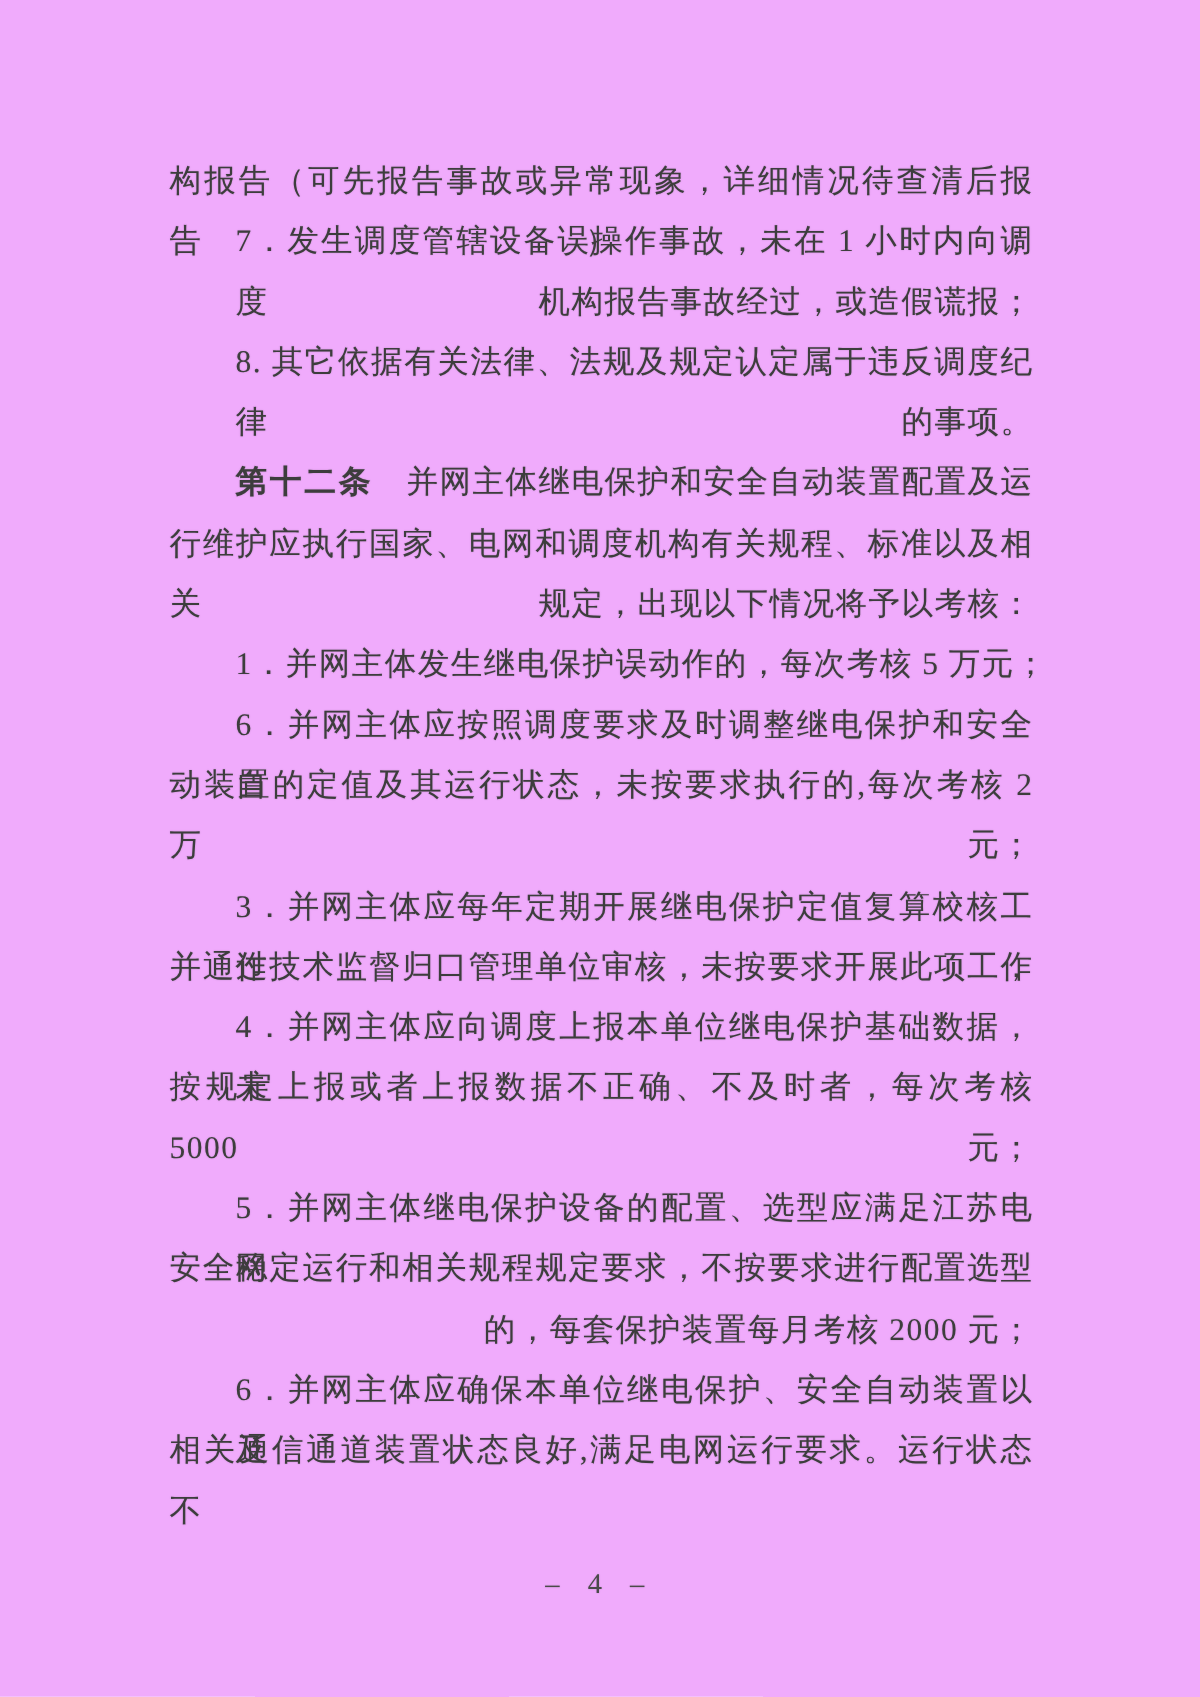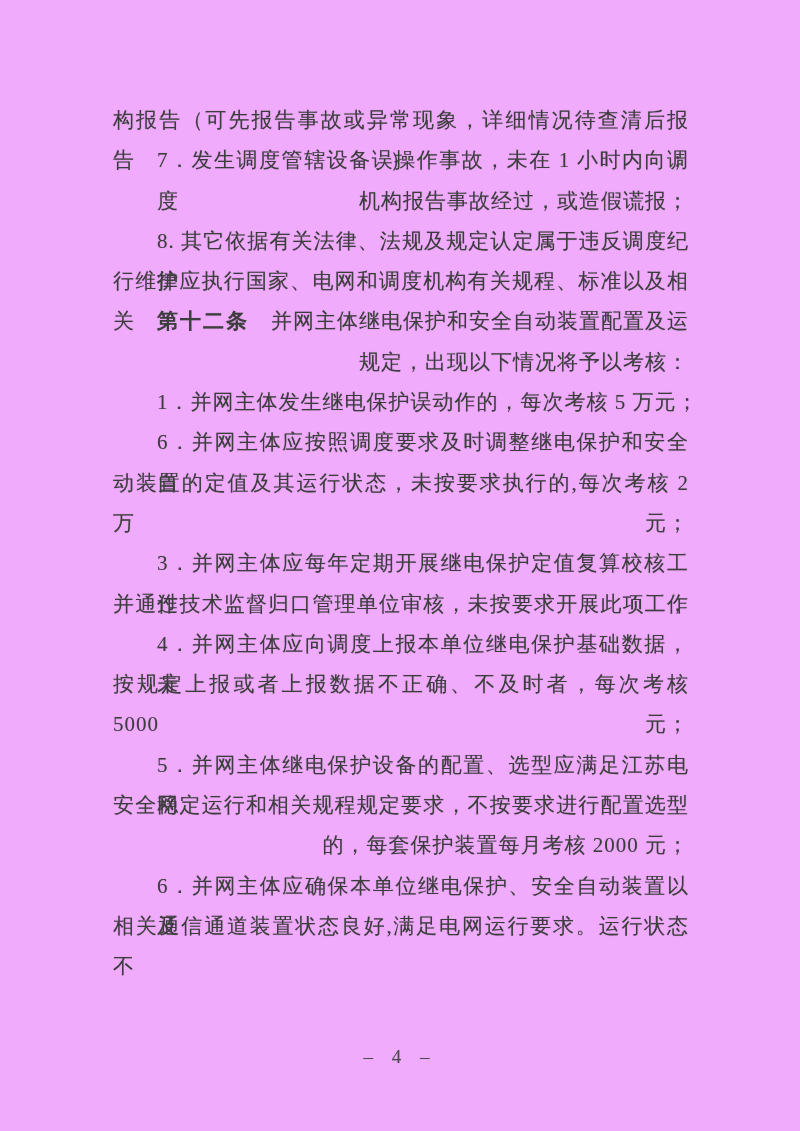--- a/index.html
+++ b/index.html
@@ -62,22 +62,23 @@
 </style>
 </head>
 <body>
 
 <div class="page">
   <div class="page-body">
       <div class="line fill">构报告（可先报告事故或异常现象，详细情况待查清后报告）；</div>
       <div class="line fill indent">7．发生调度管辖设备误操作事故，未在 1 小时内向调度</div>
       <div class="line">机构报告事故经过，或造假谎报；</div>
       <div class="line fill indent">8. 其它依据有关法律、法规及规定认定属于违反调度纪律</div>
+      <div class="line">的事项。</div>
+      <div class="line fill indent"><b>第十二条</b>　并网主体继电保护和安全自动装置配置及运</div>
       <div class="line fill">行维护应执行国家、电网和调度机构有关规程、标准以及相关</div>
-      <div class="line fill indent"><b>第十二条</b>　并网主体继电保护和安全自动装置配置及运</div>
       <div class="line">规定，出现以下情况将予以考核：</div>
       <div class="line indent">1．并网主体发生继电保护误动作的，每次考核 5 万元；</div>
       <div class="line fill indent">6．并网主体应按照调度要求及时调整继电保护和安全自</div>
       <div class="line fill">动装置的定值及其运行状态，未按要求执行的,每次考核 2 万</div>
       <div class="line">元；</div>
       <div class="line fill indent">3．并网主体应每年定期开展继电保护定值复算校核工作，</div>
       <div class="line fill">并通过技术监督归口管理单位审核，未按要求开展此项工作</div>
       <div class="line fill indent">4．并网主体应向调度上报本单位继电保护基础数据，未</div>
       <div class="line fill">按规定上报或者上报数据不正确、不及时者，每次考核 5000</div>
       <div class="line">元；</div>

